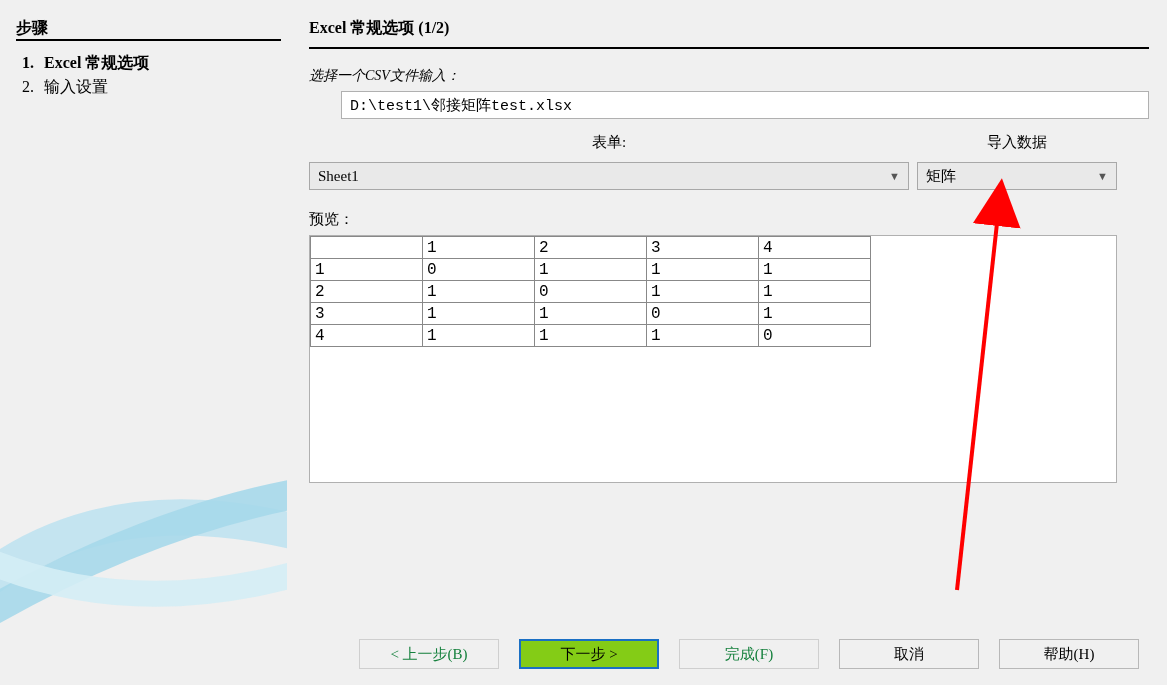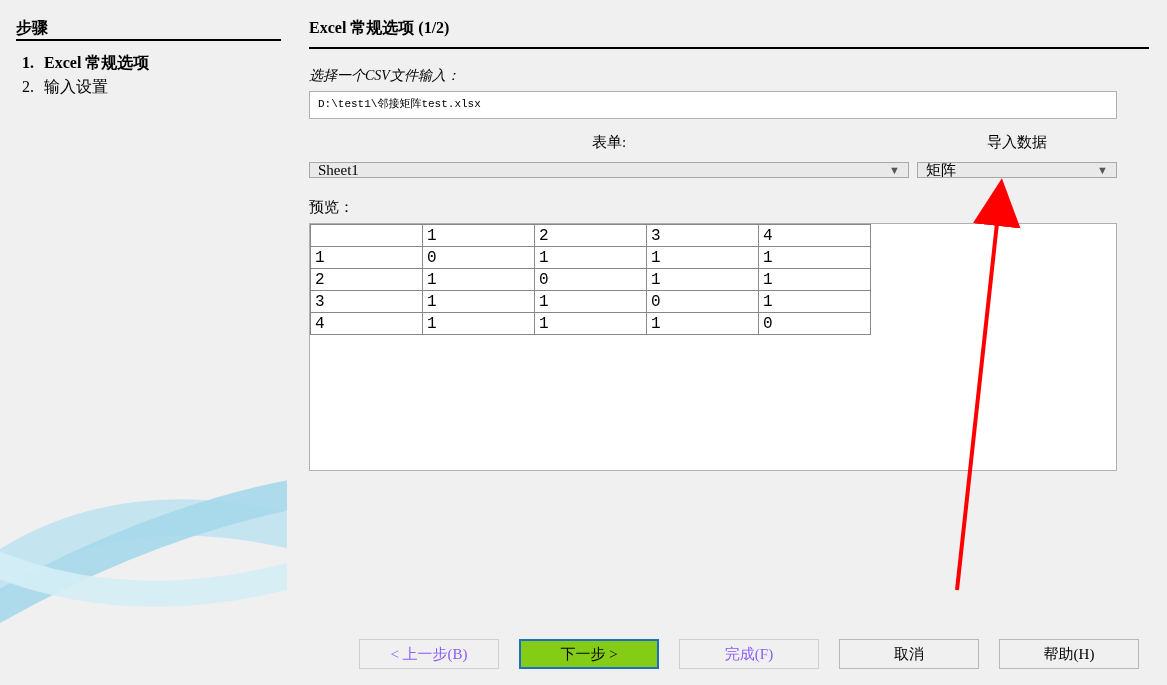--- a/index.html
+++ b/index.html
@@ -66,33 +66,34 @@
     margin: 18px 0 6px 0;
     font-style: italic;
   }
   .text-input {
     width: 808px;
     height: 28px;
     background: #fff;
     border: 1px solid #b0b0b0;
     padding: 4px 8px;
     font-family: SimSun, "Courier New", monospace;
-    font-size: 11px;
+    font-size: 15px;
+    margin-left: 32px;
   }
   .row2 {
     display: flex;
     width: 808px;
     gap: 8px;
     margin-top: 14px;
   }
   .col-sheet { flex: 1; }
   .col-import { width: 200px; }
   .col-label { text-align: center; font-family: SimSun, serif; font-size: 15px; margin-bottom: 10px; }
   .select {
-    height: 16px; width: 100%;
+    height: 28px; width: 100%;
     background: #e9e9e9;
     border: 1px solid #a8a8a8;
     display: flex; align-items: center; justify-content: space-between;
     padding: 0 8px;
     font-family: SimSun, serif; font-size: 15px;
     cursor: pointer;
   }
   .chev { font-size: 11px; color: #555; }
   .preview-label {
     font-family: SimSun, serif; font-size: 15px;
@@ -126,21 +127,21 @@
     padding: 0 28px;
   }
   .btn {
     width: 140px; height: 30px;
     display: flex; align-items: center; justify-content: center;
     font-family: SimSun, serif; font-size: 15px;
     background: #f0f0f0;
     border: 1px solid #b8b8b8;
     cursor: pointer;
   }
-  .btn.disabled { color: #8b5cf6; border-color: #cfcfcf; background: #f0f0f0; cursor: default; }
+  .btn.disabled { color: #15803d; border-color: #cfcfcf; background: #f0f0f0; cursor: default; }
   .btn.primary { border: 2px solid #1a6fc4; background: #84cc16; }
   .arrow-overlay {
     position: absolute;
     pointer-events: none;
   }
 </style>
 </head>
 <body>
 
 <div class="wrap">

